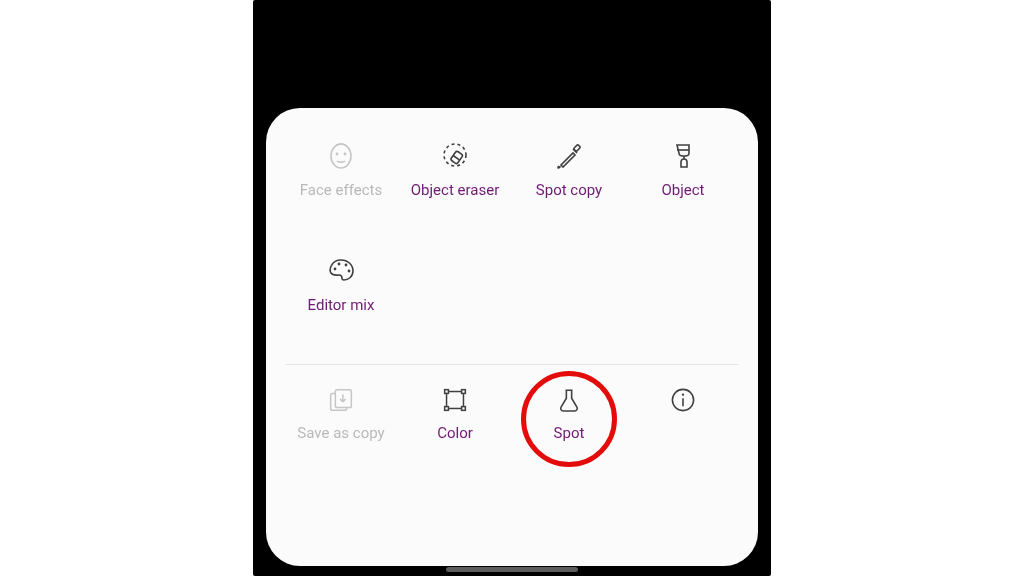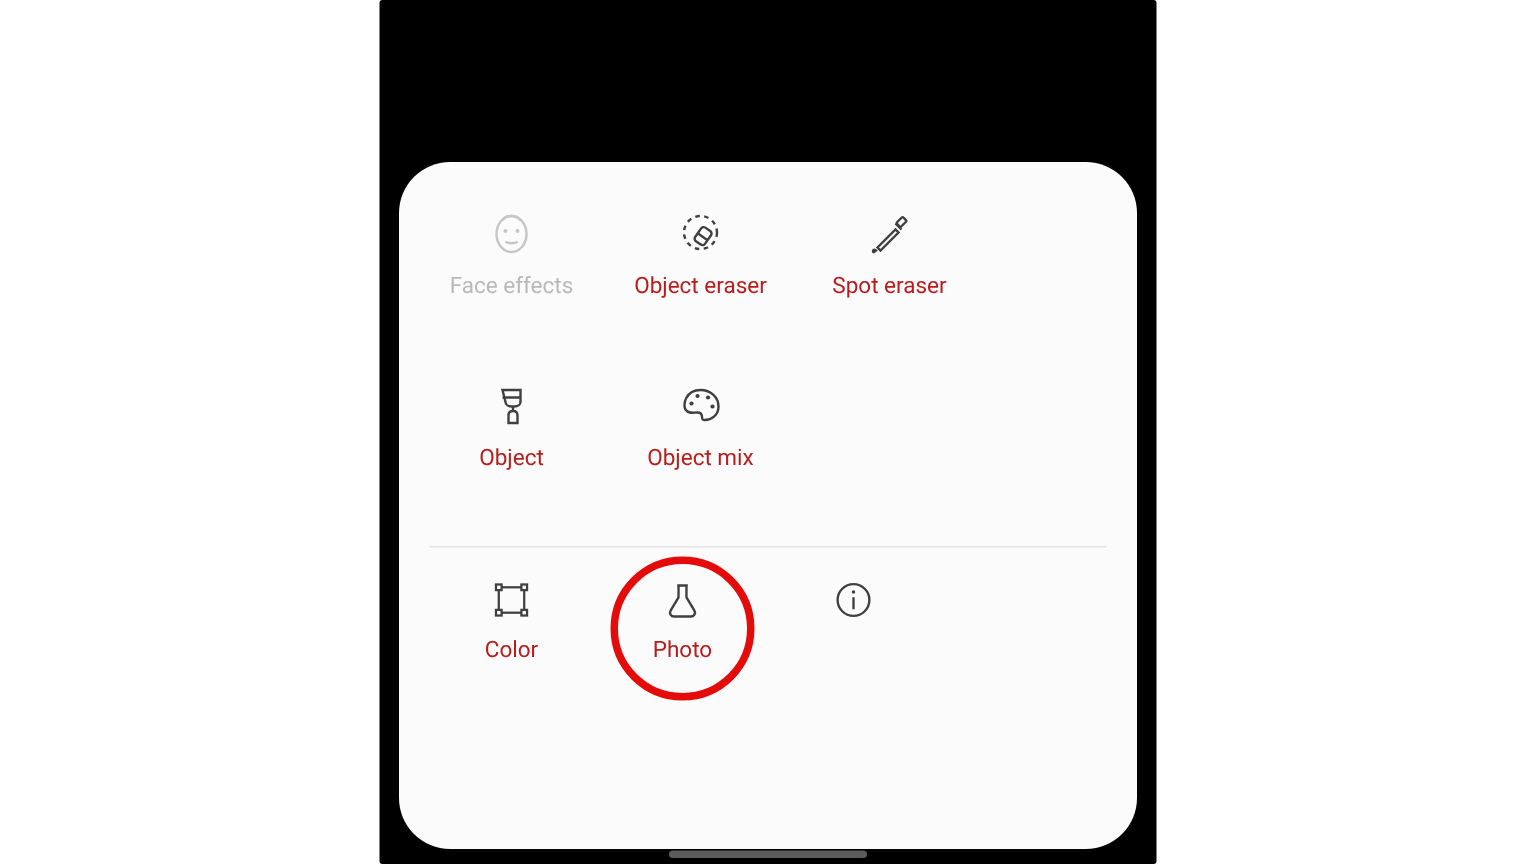--- a/index.html
+++ b/index.html
@@ -1,22 +1,22 @@
 <!DOCTYPE html>
 <html><head>
 <meta charset="utf-8">
 <style>
   html,body{margin:0;padding:0;width:1024px;height:576px;background:#ffffff;font-family:-apple-system,BlinkMacSystemFont,"Segoe UI",Roboto,Arial,sans-serif;overflow:hidden}
   .stage{position:absolute;left:253px;top:0;width:518px;height:576px;background:#000;border-radius:2px}
   .sheet{position:absolute;left:13px;right:13px;top:108px;bottom:10px;background:#fbfbfb;border-radius:34px;box-shadow:0 2px 6px rgba(0,0,0,.15);padding:18px 18px 10px 18px;box-sizing:border-box}
-  .grid{display:flex;flex-wrap:wrap;gap:0 12px}
+  .grid{display:flex;flex-wrap:wrap;gap:0 0}
   .item{width:25%;display:flex;flex-direction:column;align-items:center;justify-content:flex-start;height:115px;cursor:pointer;text-align:center}
   .item.disabled{cursor:default}
   .item .icon{width:34px;height:34px;margin-top:14px;margin-bottom:8px;display:flex;align-items:center;justify-content:center}
-  .item .label{font-size:15px;color:#b91c1c;line-height:1.15}
+  .item .label{font-size:15px;color:#701a75;line-height:1.15}
   .item.disabled .label{color:#b9b9b9}
   .divider{height:1px;background:#e4e4e4;margin:8px 2px 4px}
   .bottom{display:flex}
   .bottom .item{height:118px}
   .handle{position:absolute;bottom:4px;left:50%;transform:translateX(-50%);width:132px;height:5px;border-radius:3px;background:#5c5c5c}
   .highlight{position:absolute;width:96px;height:96px;border:5px solid #e40b0b;border-radius:50%;box-sizing:border-box;pointer-events:none}
   svg{display:block}
 </style>
 </head>
 <body>
@@ -54,21 +54,21 @@
 
       <div class="item">
         <span class="icon">
           <svg width="34" height="34" viewBox="0 0 34 34" fill="none" stroke="#404040" stroke-width="1.6">
             <path d="M9 25l2 2 12-12-2-2z"></path>
             <path d="M21 9l4 4"></path>
             <rect x="23" y="5" width="4" height="6" rx="1" transform="rotate(45 25 8)"></rect>
             <path d="M8 27c-1 1-2 1.5-2 .5 0-1 .5-1.5 2-.5z" fill="#404040"></path>
           </svg>
         </span>
-        <span class="label">Spot eraser</span>
+        <span class="label">Spot copy</span>
       </div>
 
       <div class="item">
         <span class="icon">
           <svg width="34" height="34" viewBox="0 0 34 34" fill="none" stroke="#404040" stroke-width="1.6">
             <path d="M11 5h12v8c0 2-2 3-4 3h-1v3c2 0 3 1 3 3v5h-6v-5c0-2 1-3 3-3v-3h-1c-2 0-4-1-4-3z"></path>
             <line x1="11" y1="10" x2="23" y2="10"></line>
           </svg>
         </span>
         <span class="label">Object</span>
@@ -77,50 +77,60 @@
       <div class="item">
         <span class="icon">
           <svg width="34" height="34" viewBox="0 0 34 34" fill="none" stroke="#404040" stroke-width="1.6">
             <path d="M17 5c7 0 12 5 12 11s-5 9-9 9c-2 0-2-1-2-2 0-2-1-3-3-3-3 0-6 1-8-2-2-3 0-13 10-13z"></path>
             <circle cx="11" cy="14" r="1.4" fill="#404040" stroke="none"></circle>
             <circle cx="15" cy="9" r="1.4" fill="#404040" stroke="none"></circle>
             <circle cx="22" cy="10" r="1.4" fill="#404040" stroke="none"></circle>
             <circle cx="25" cy="16" r="1.4" fill="#404040" stroke="none"></circle>
           </svg>
         </span>
-        <span class="label">Object mix</span>
+        <span class="label">Editor mix</span>
       </div>
 
     </div>
 
     <div class="divider"></div>
 
     <div class="bottom">
 
+      <div class="item disabled">
+        <span class="icon">
+          <svg width="32" height="32" viewBox="0 0 34 34" fill="none" stroke="#c6c6c6" stroke-width="1.6">
+            <rect x="11" y="6" width="17" height="19" rx="2"></rect>
+            <path d="M11 10H8a2 2 0 0 0-2 2v14a2 2 0 0 0 2 2h13a2 2 0 0 0 2-2v-1"></path>
+            <path d="M19 11v8m0 0l-3-3m3 3l3-3"></path>
+          </svg>
+        </span>
+        <span class="label">Save as copy</span>
+      </div>
 
       <div class="item">
         <span class="icon">
           <svg width="32" height="32" viewBox="0 0 34 34" fill="none" stroke="#404040" stroke-width="1.6">
             <rect x="8" y="8" width="18" height="18"></rect>
             <rect x="6" y="6" width="4" height="4" fill="#fbfbfb"></rect>
             <rect x="24" y="6" width="4" height="4" fill="#fbfbfb"></rect>
             <rect x="6" y="24" width="4" height="4" fill="#fbfbfb"></rect>
             <rect x="24" y="24" width="4" height="4" fill="#fbfbfb"></rect>
           </svg>
         </span>
         <span class="label">Color</span>
       </div>
 
       <div class="item" style="position:relative">
         <span class="icon">
           <svg width="30" height="30" viewBox="0 0 34 34" fill="none" stroke="#404040" stroke-width="1.8">
             <path d="M13 6h8M14 6v9l-6 10a3 3 0 0 0 2.6 4.5h12.8A3 3 0 0 0 26 25l-6-10V6"></path>
           </svg>
         </span>
-        <span class="label">Photo</span>
+        <span class="label">Spot</span>
         <span class="highlight" style="left:9px;top:2px"></span>
       </div>
 
       <div class="item">
         <span class="icon">
           <svg width="30" height="30" viewBox="0 0 34 34" fill="none" stroke="#404040" stroke-width="1.8">
             <circle cx="17" cy="17" r="12"></circle>
             <circle cx="17" cy="11" r="1.3" fill="#404040" stroke="none"></circle>
             <line x1="17" y1="15" x2="17" y2="24"></line>
           </svg>

